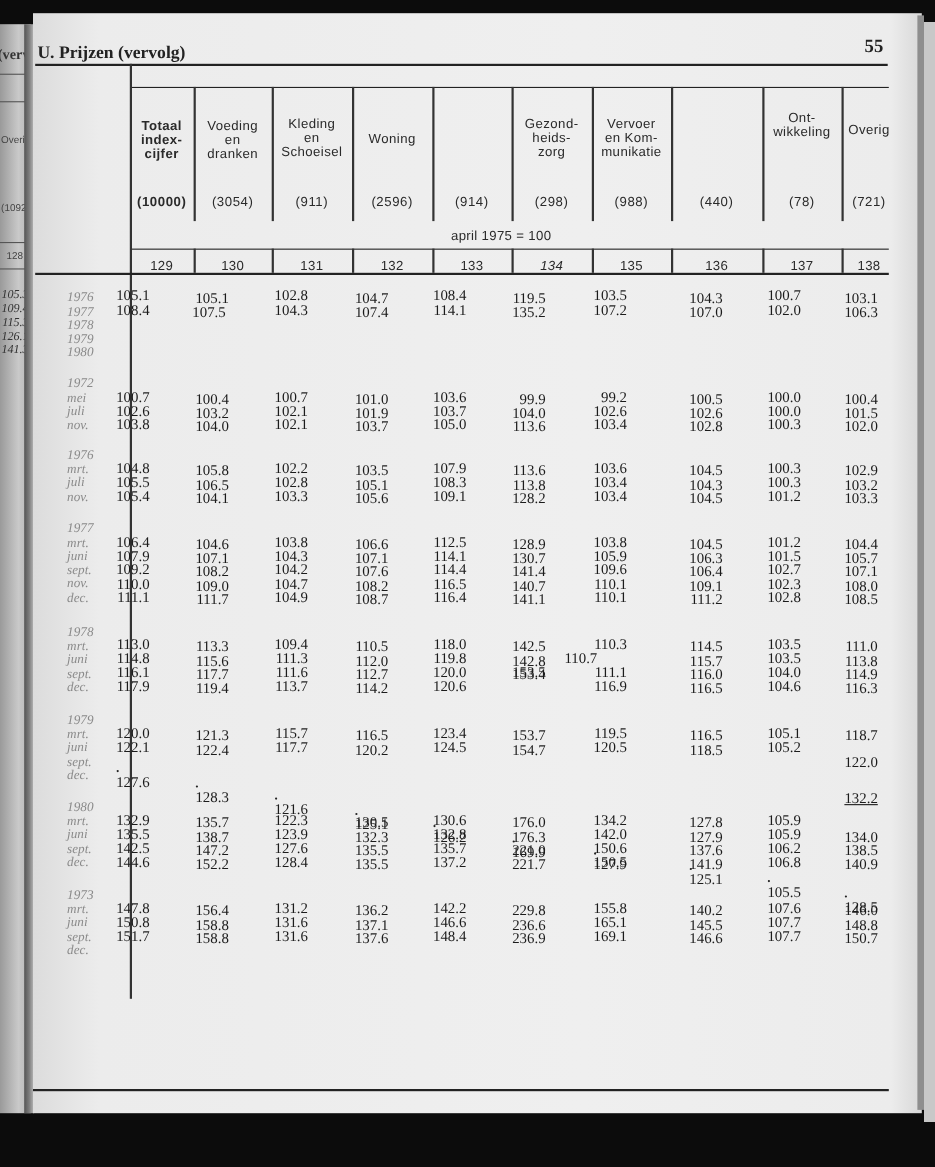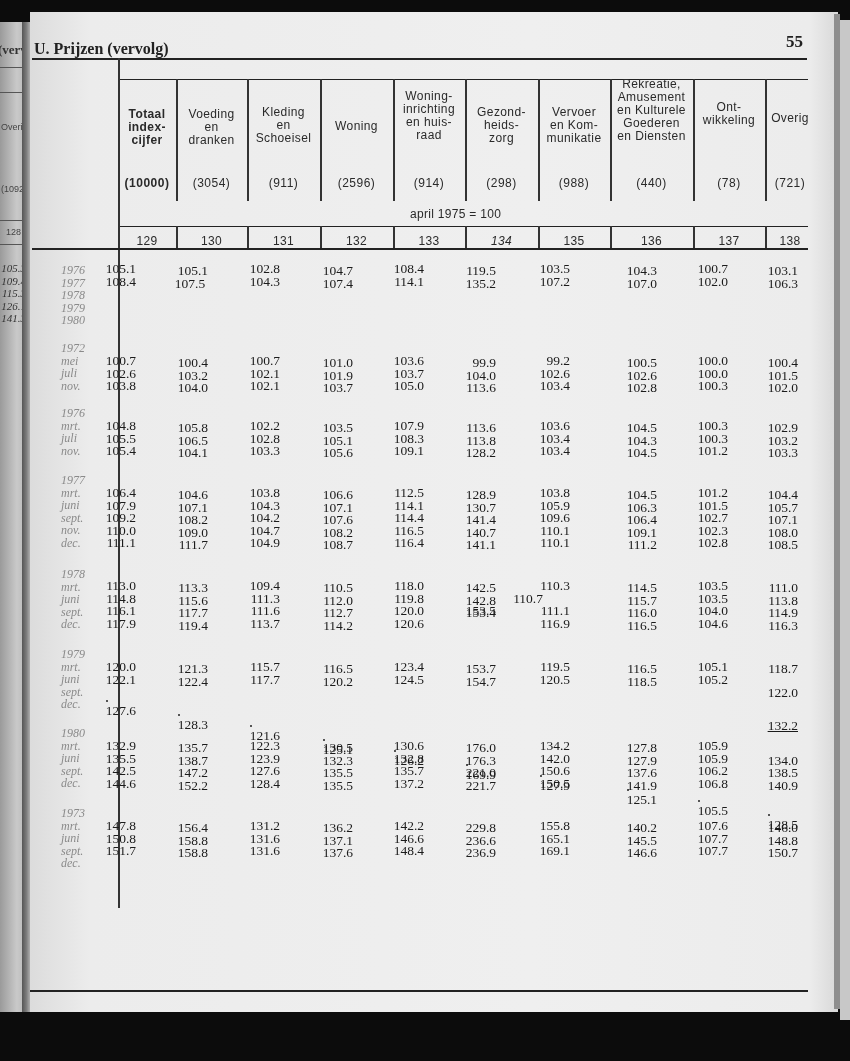--- a/index.html
+++ b/index.html
@@ -136,42 +136,29 @@
       <div>dranken</div>
   </div>
   <div class="col-head sans" style="left:217px; width:73px; top:94px;">
     <div>Kleding</div>
       <div>en</div>
       <div>Schoeisel</div>
   </div>
   <div class="col-head sans" style="left:290px; width:73px; top:108px;">
     <div>Woning</div>
   </div>
-  <div class="col-head sans" style="left:363px; width:72px; top:78px;">
-    <div>Woning-</div>
-      <div>inrichting</div>
-      <div>en huis-</div>
-      <div>raad</div>
-  </div>
   <div class="col-head sans" style="left:435px; width:73px; top:94px;">
     <div>Gezond-</div>
       <div>heids-</div>
       <div>zorg</div>
   </div>
   <div class="col-head sans" style="left:508px; width:72px; top:94px;">
     <div>Vervoer</div>
       <div>en Kom-</div>
       <div>munikatie</div>
-  </div>
-  <div class="col-head sans" style="left:580px; width:83px; top:66px;">
-    <div>Rekreatie,</div>
-      <div>Amusement</div>
-      <div>en Kulturele</div>
-      <div>Goederen</div>
-      <div>en Diensten</div>
   </div>
   <div class="col-head sans" style="left:663px; width:72px; top:89px;">
     <div>Ont-</div>
       <div>wikkeling</div>
   </div>
   <div class="col-head sans" style="left:735px; width:50px; top:100px;">
     <div>Overig</div>
   </div>
 
   <div class="col-weight sans" style="left:88px; width:58px; font-weight:bold;">(10000)</div>

